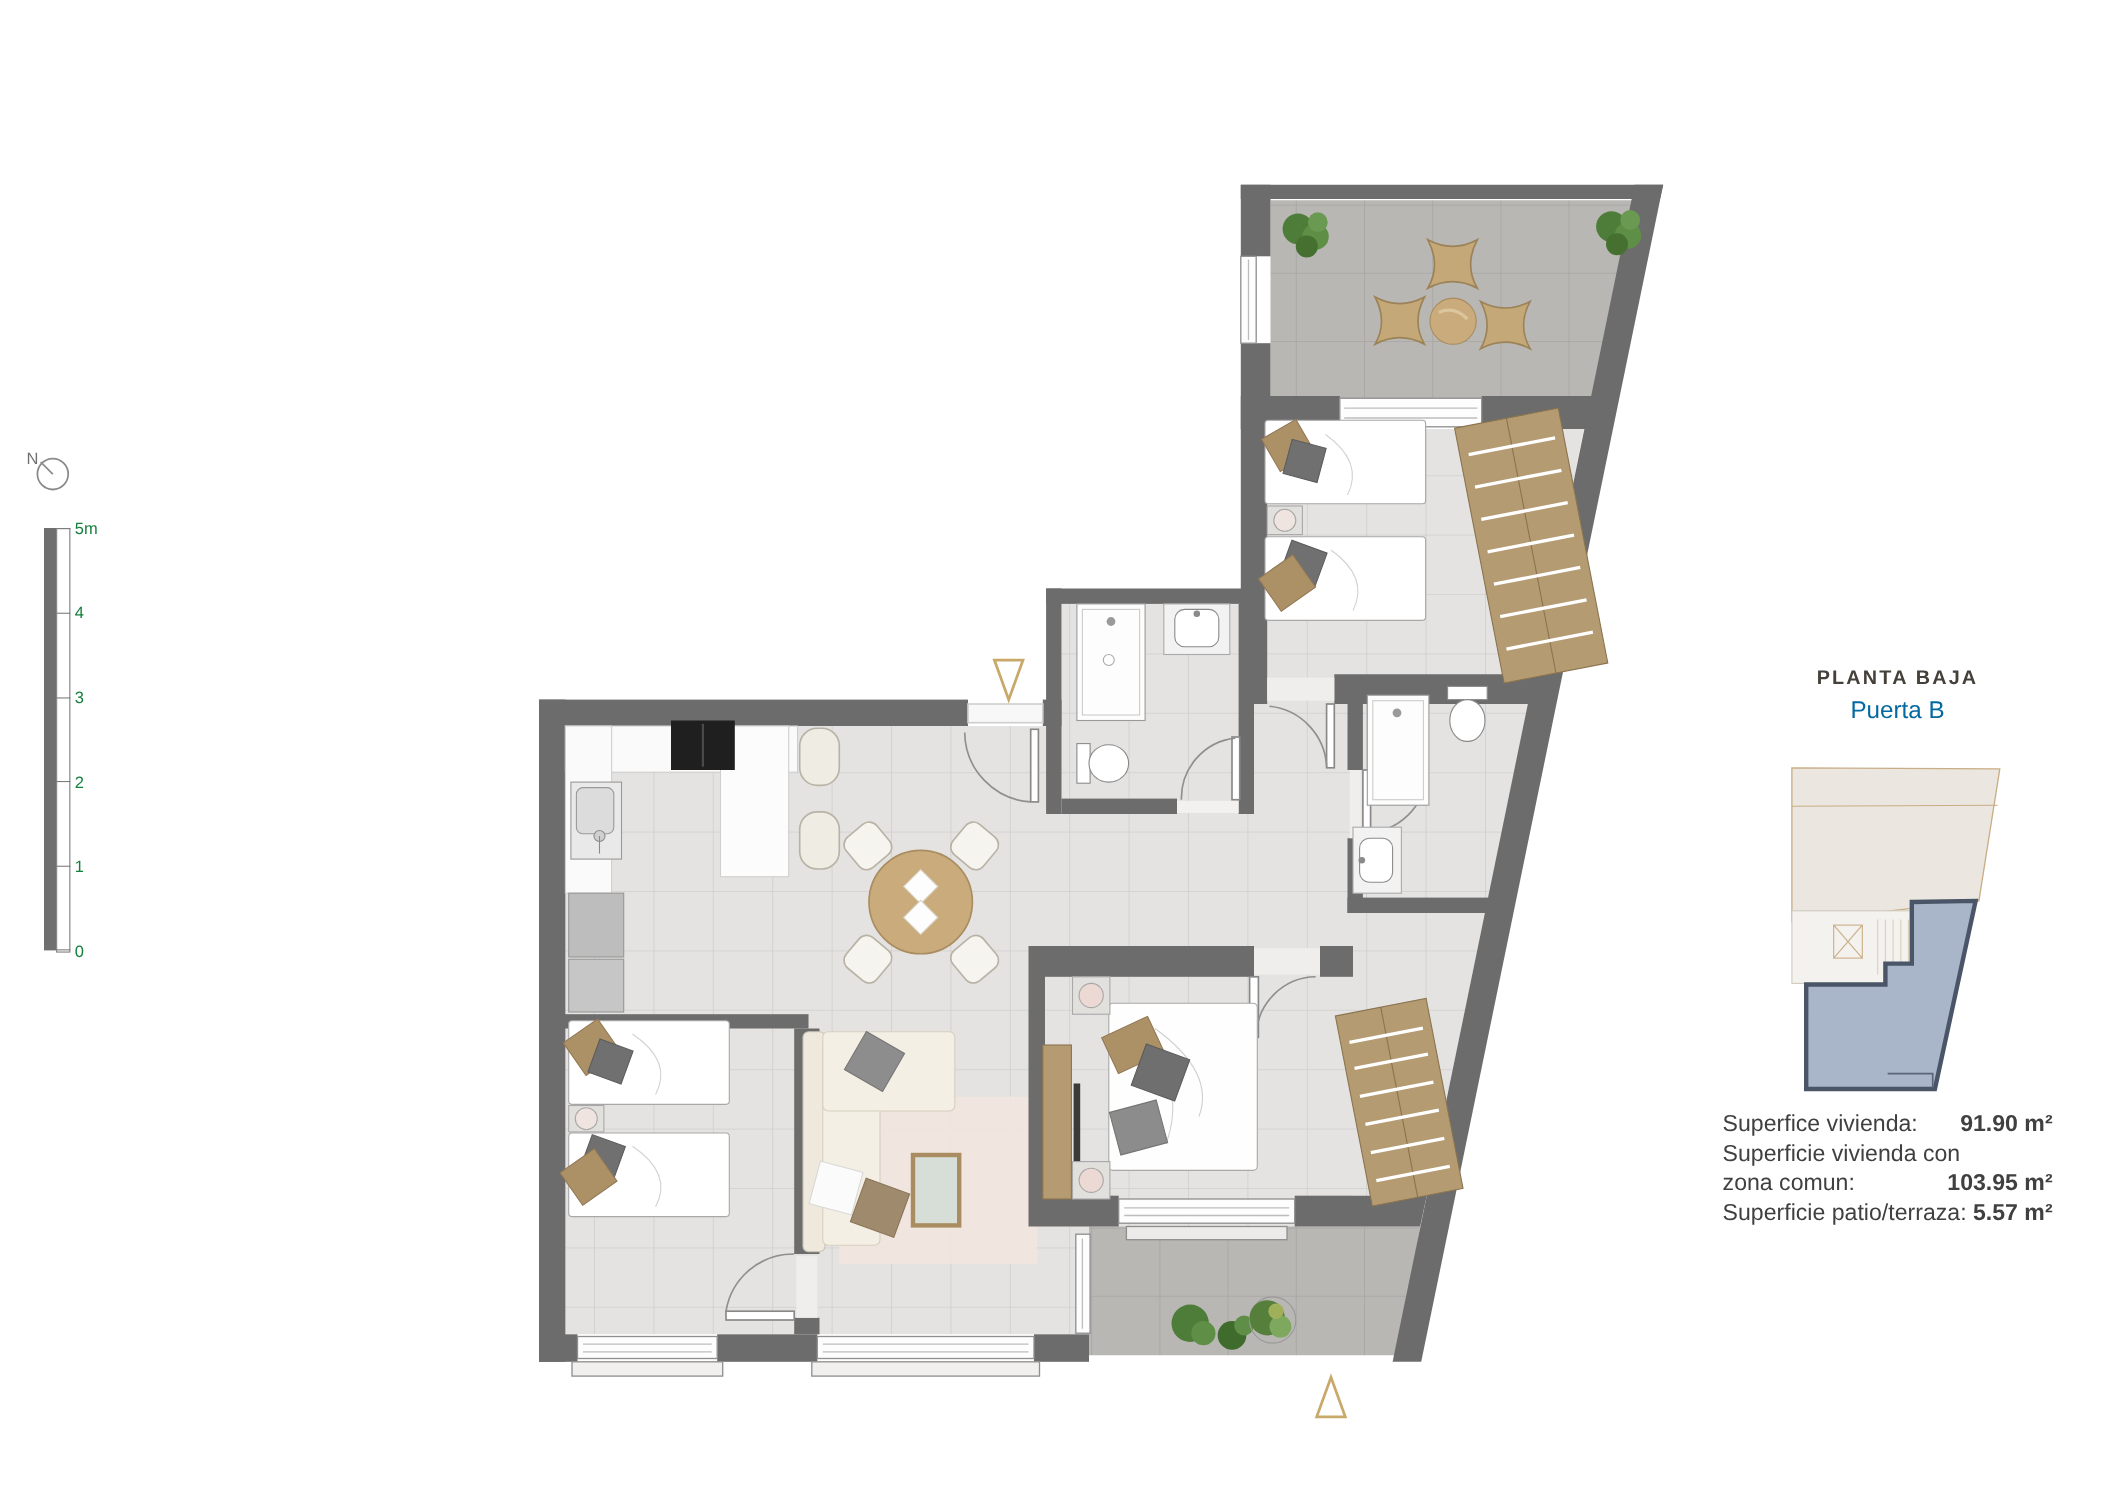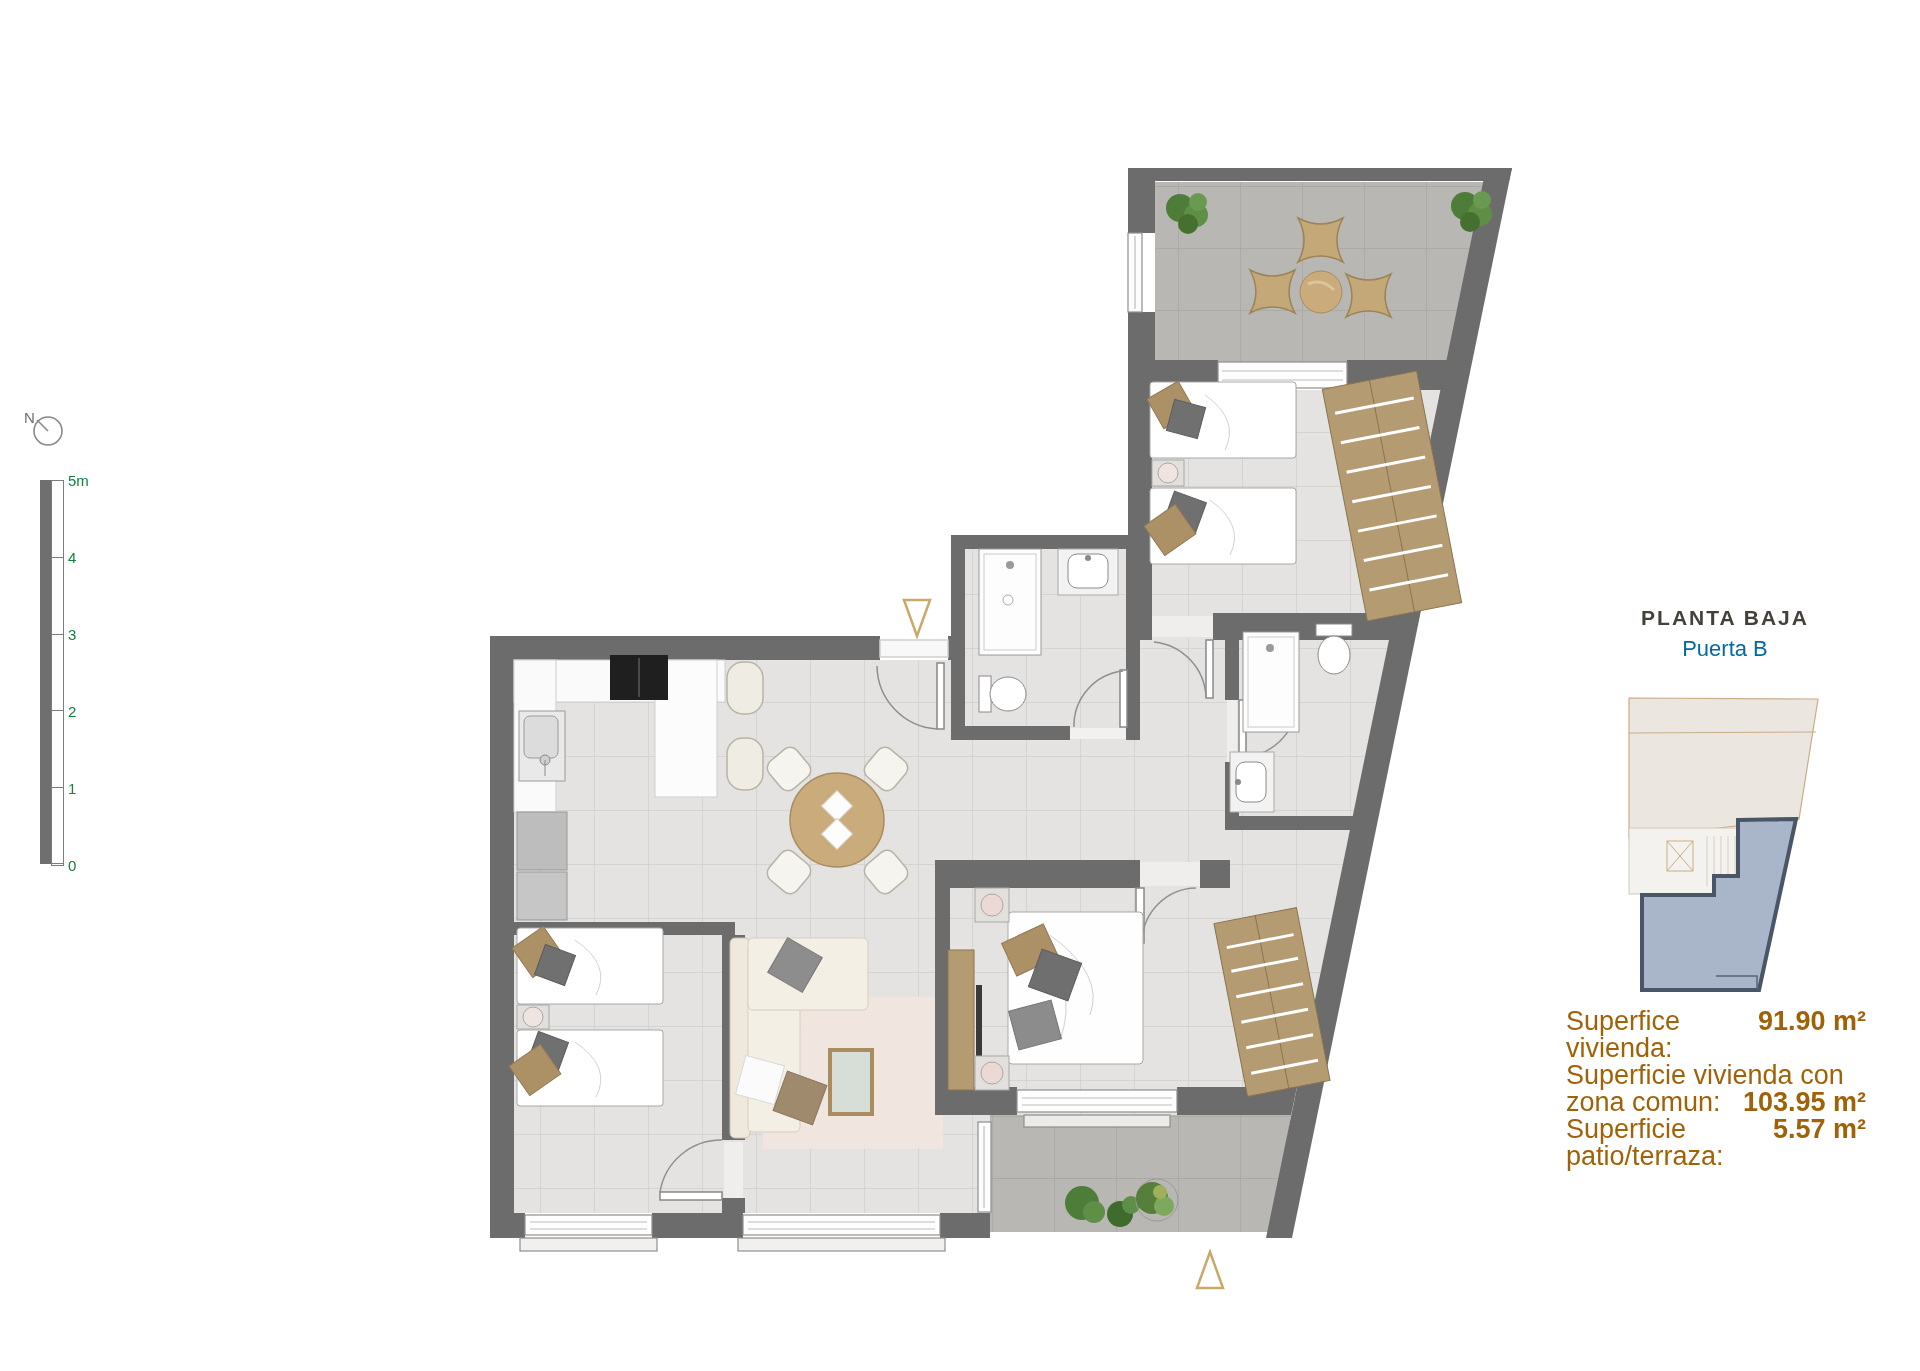--- a/index.html
+++ b/index.html
@@ -9,24 +9,24 @@
   
   #compass{left:18px;top:403px;width:70px;height:60px;}
   #compass .n{position:absolute;left:6px;top:6px;font-size:15px;color:#6f6f6f;}
   #scalebar{left:40px;top:480px;width:24px;height:384px;}
   #scalebar .dark{position:absolute;left:0;top:0;width:11px;height:384px;background:#6f6f6f;}
   #scalebar .white{position:absolute;left:11px;top:0;width:11px;height:384px;background:#fff;border:1px solid #7d7d7d;}
   #scalebar .tick{position:absolute;left:11px;width:13px;height:1px;background:#7d7d7d;}
   .sc-label{position:absolute;left:68px;font-size:15px;color:#15803d;}
   
   #titleblock{left:1570px;top:606px;width:310px;text-align:center;}
-  #title-main{font-size:21px;font-weight:bold;letter-spacing:2px;color:#45403a;}
+  #title-main{font-size:18px;font-weight:bold;letter-spacing:2px;color:#45403a;}
   #title-sub{font-size:22px;color:#0369a1;margin-top:6px;}
   #keyplan{left:1612px;top:686px;width:300px;height:330px;}
-  #areas{left:1566px;top:1008px;width:300px;font-size:27px;line-height:27px;color:#a16207;}
+  #areas{left:1566px;top:1008px;width:300px;font-size:21px;line-height:27px;color:#404040;}
   #areas .row{display:flex;justify-content:space-between;}
   #areas .val{text-align:right;white-space:nowrap;font-weight:bold;}
   svg{display:block;}
 </style>
 </head>
 <body>
 
 <svg class="abs" style="left:0;top:0" width="1920" height="1371" viewBox="0 0 1920 1371">
   <defs>
     <pattern id="tl" width="54" height="54" patternUnits="userSpaceOnUse">

